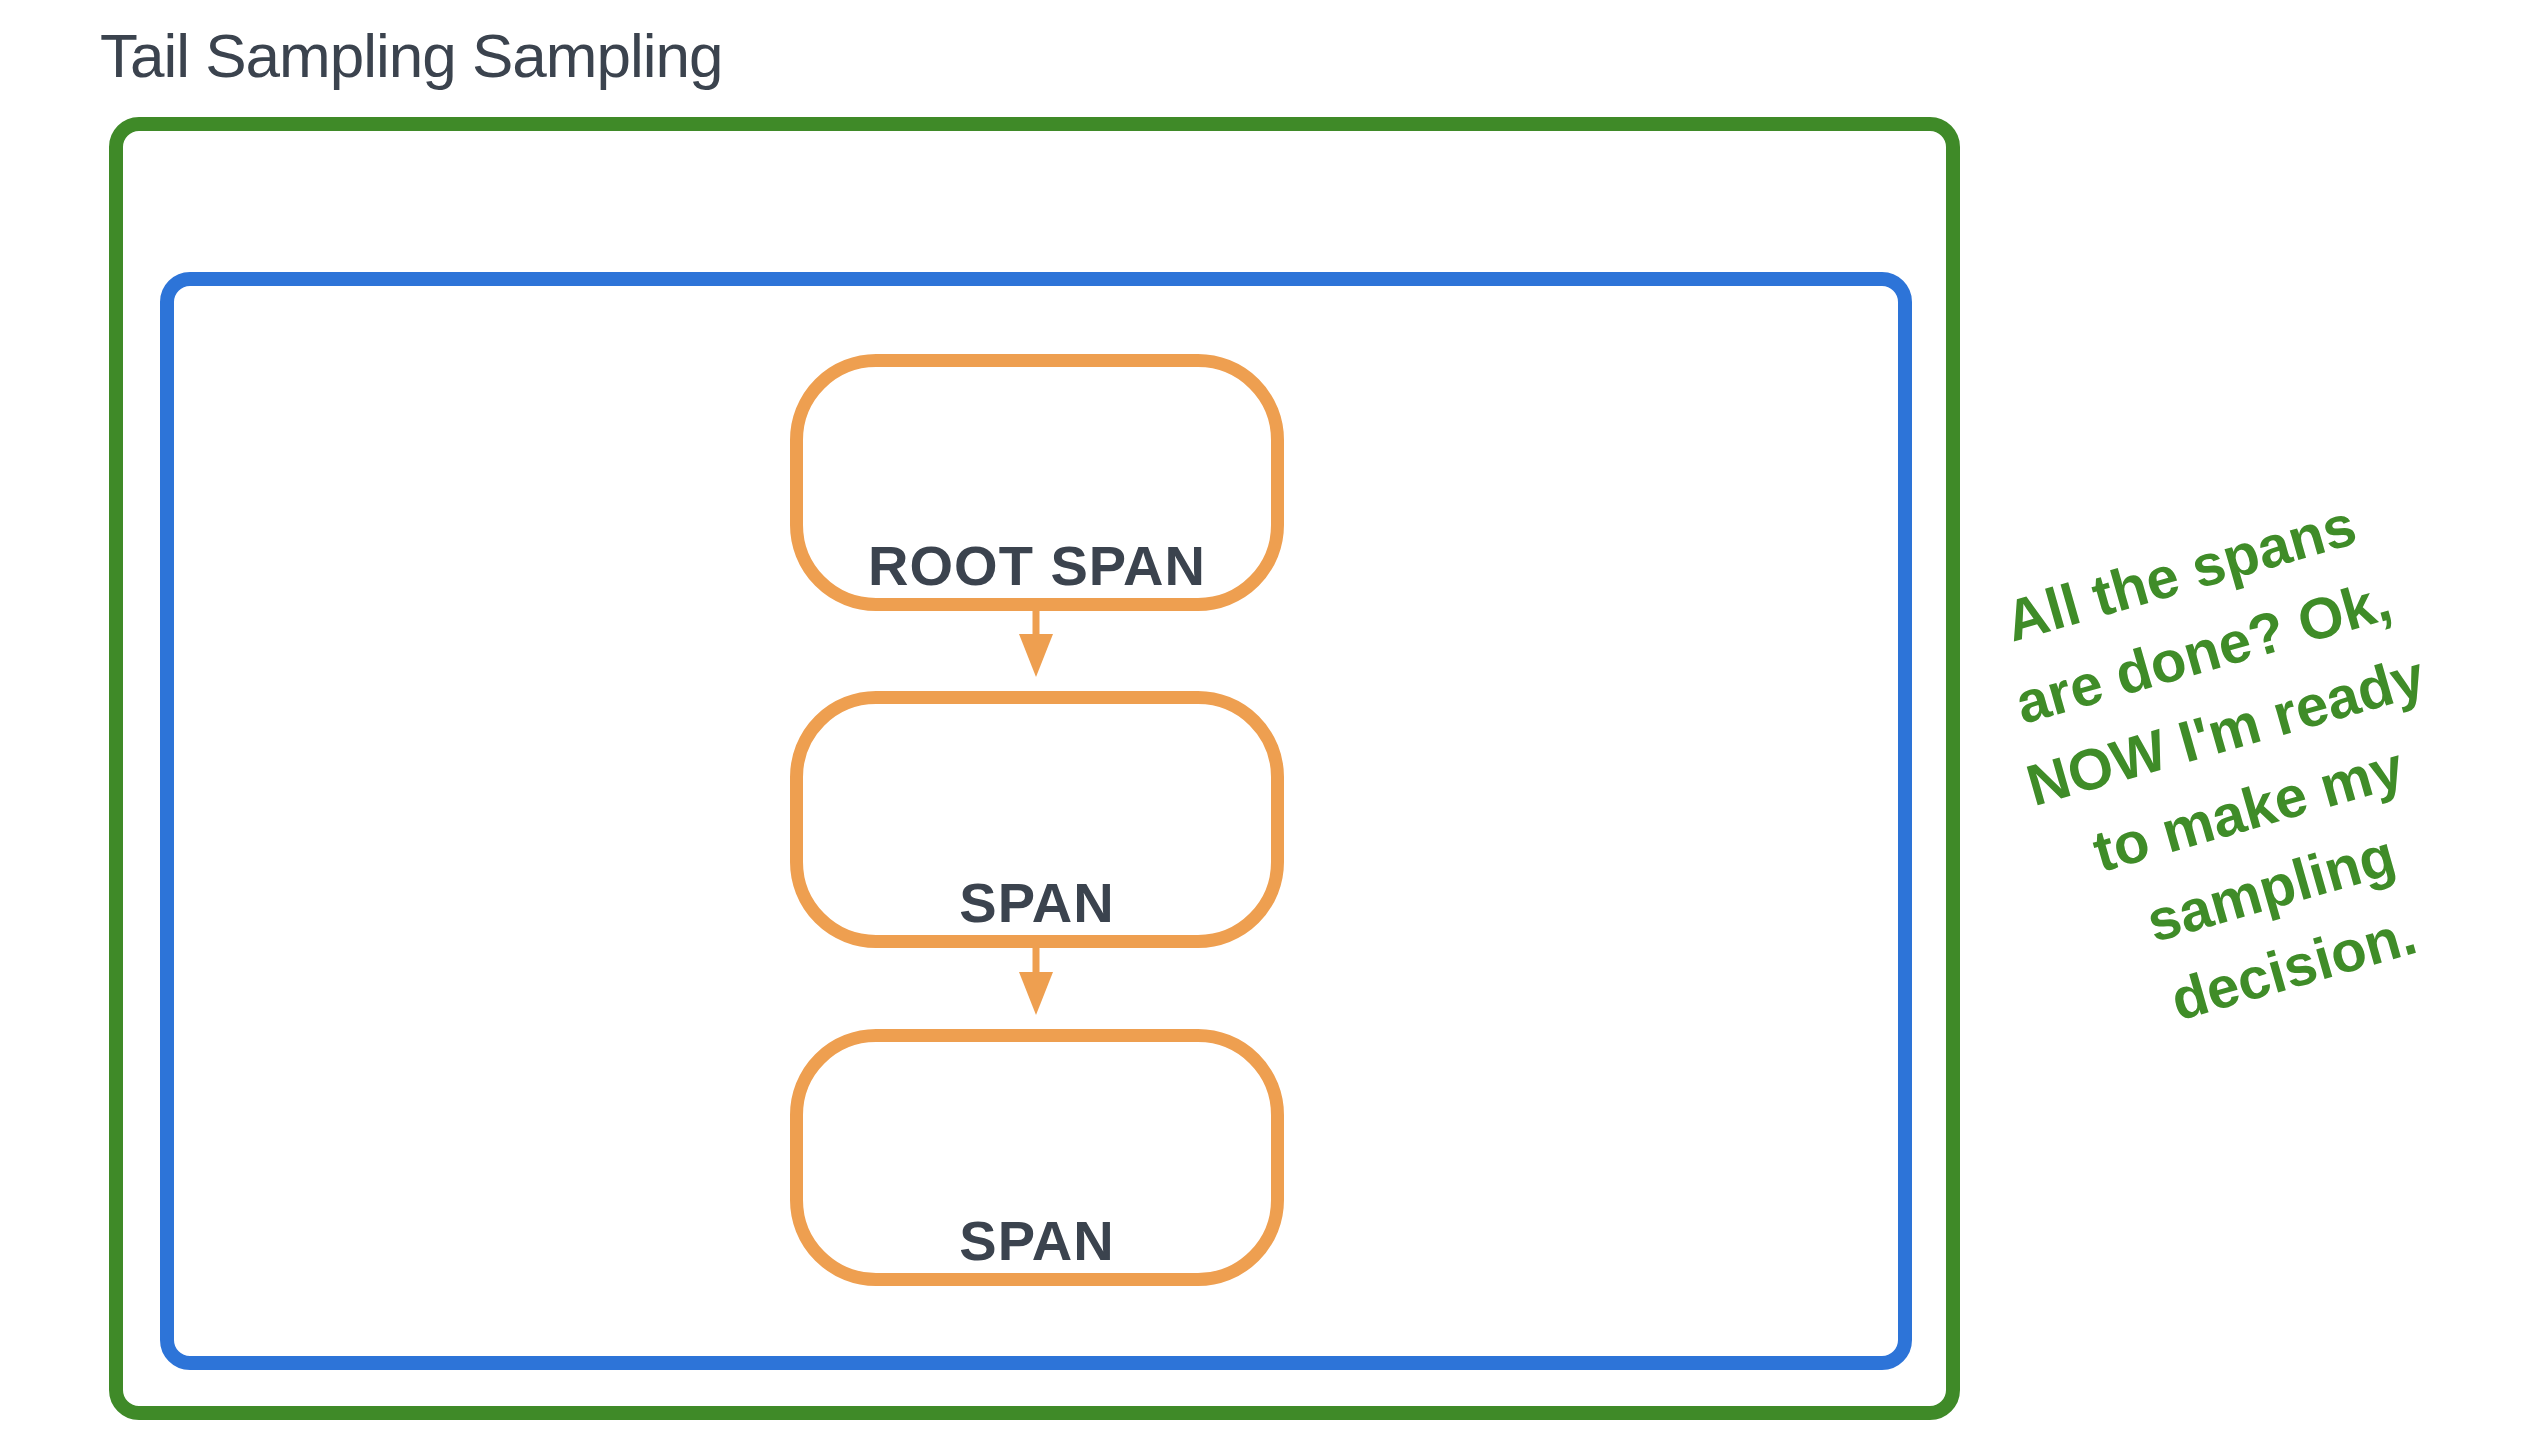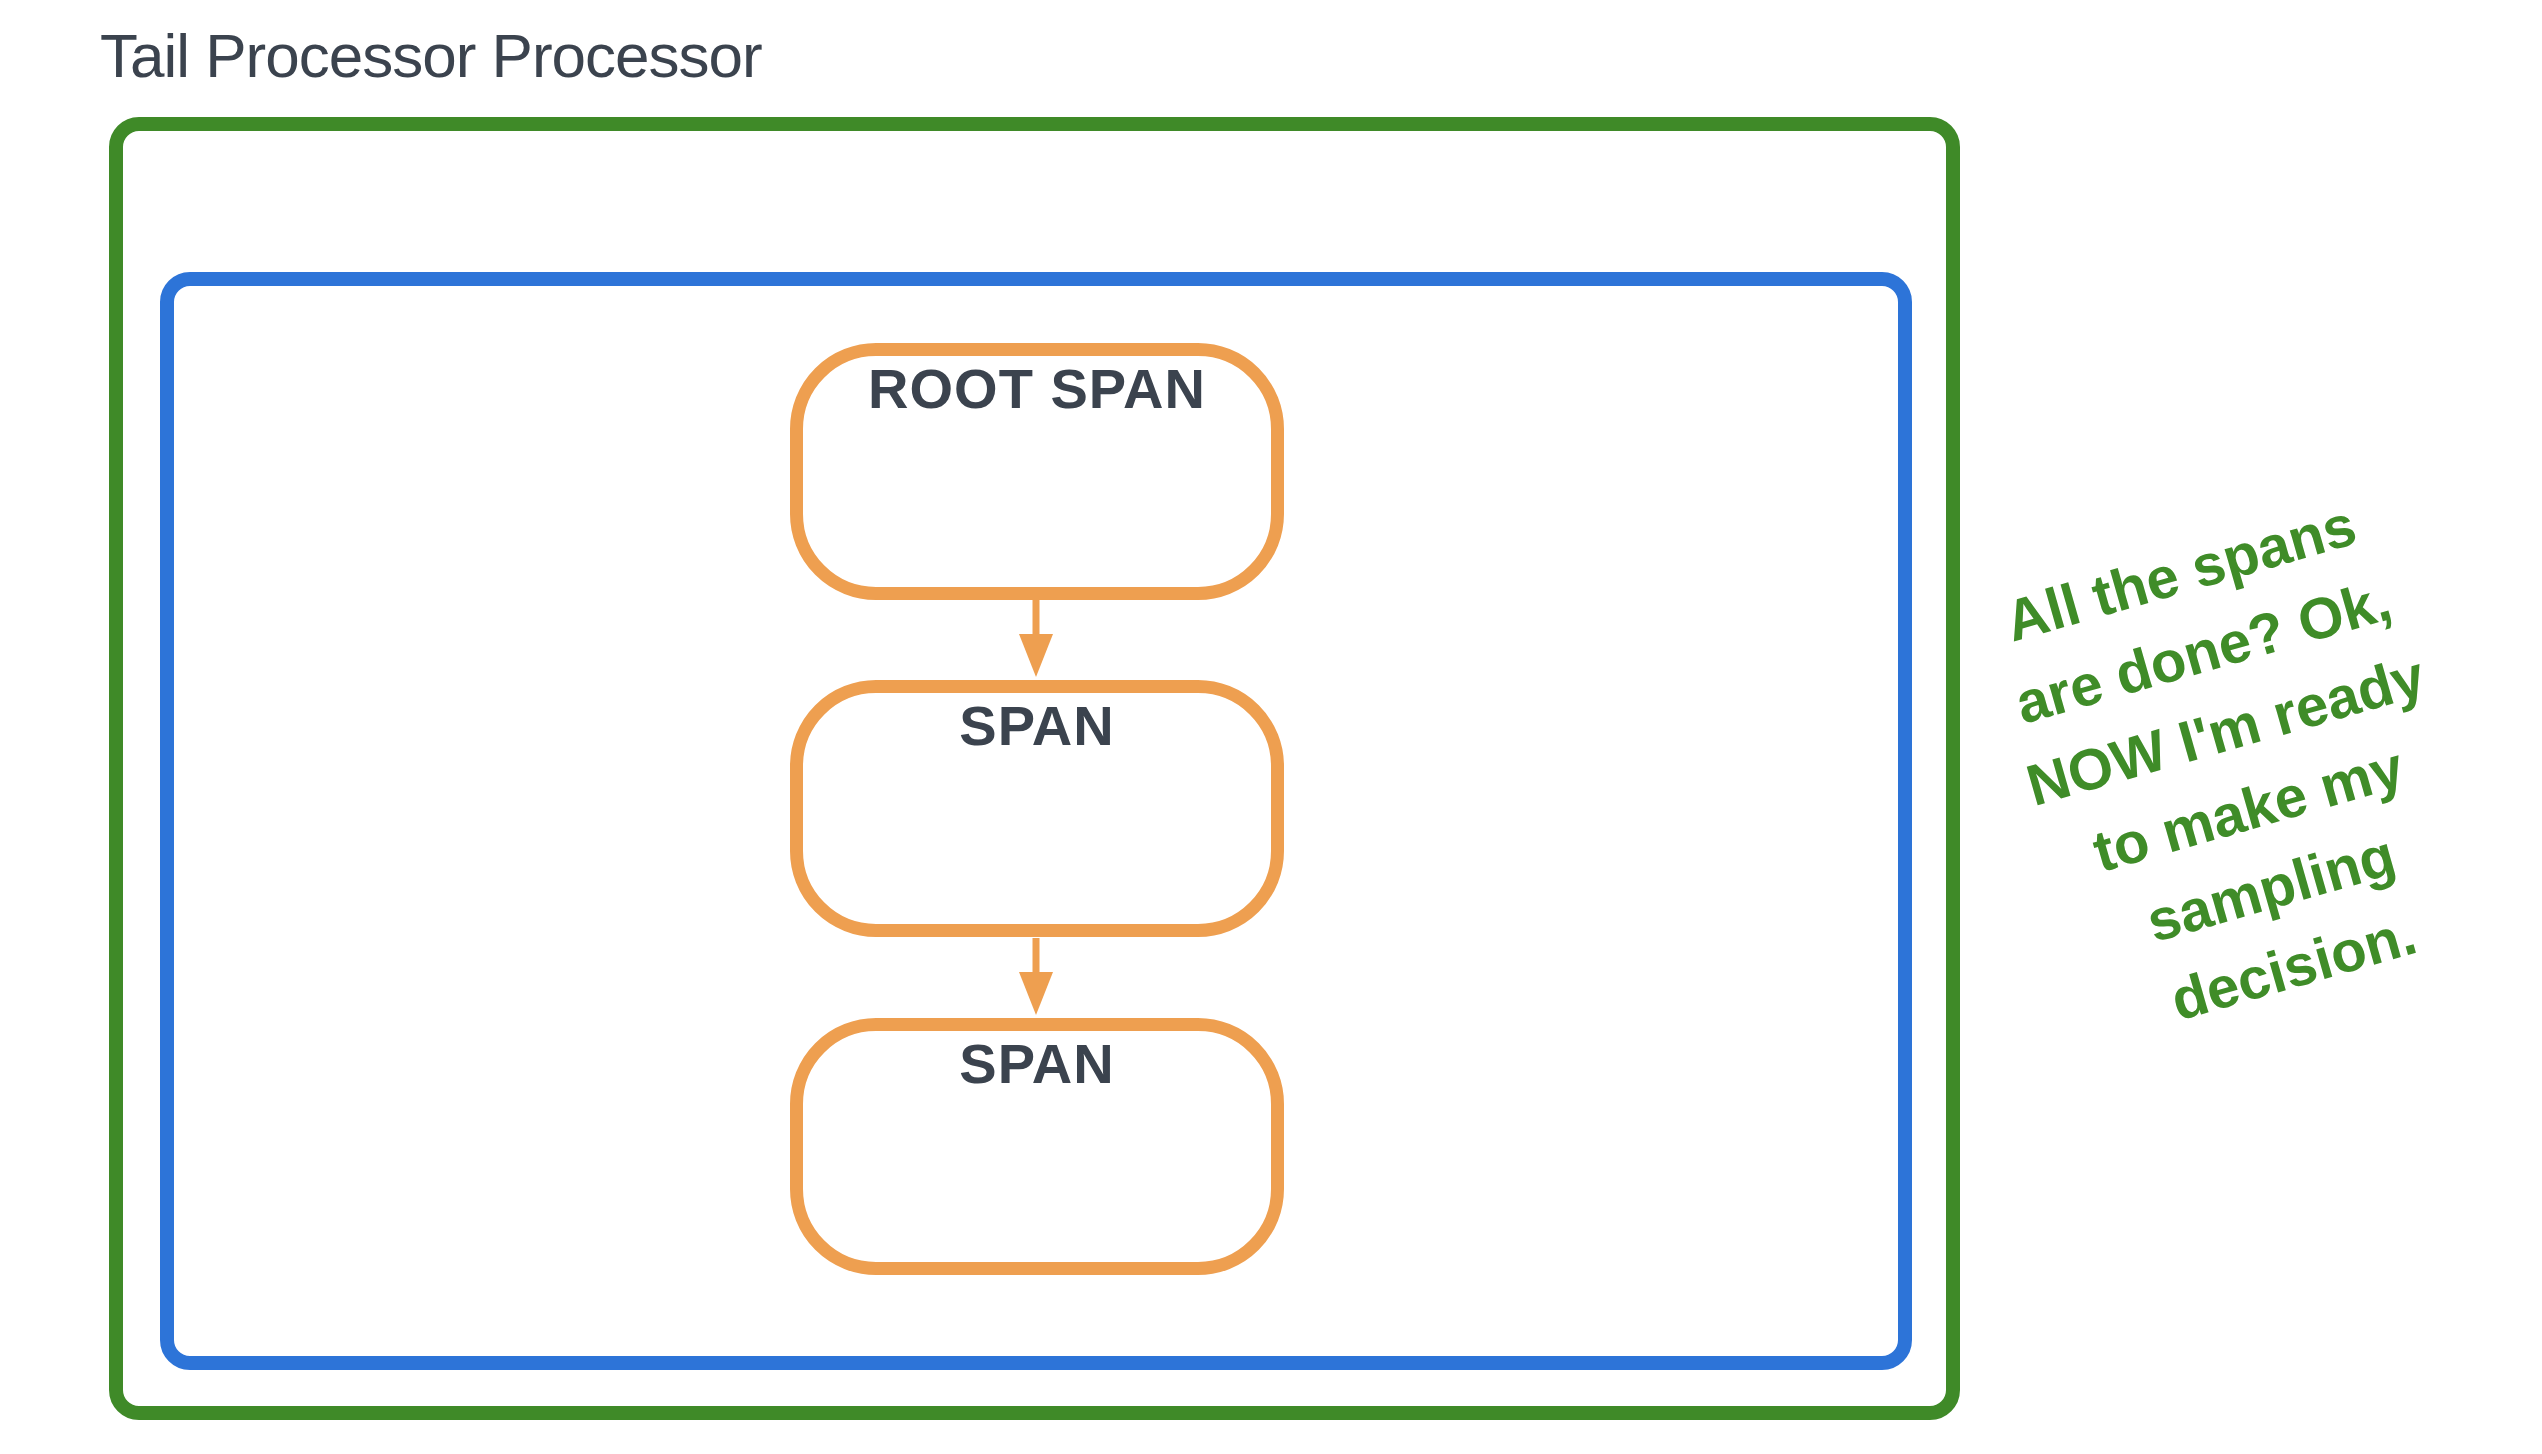--- a/index.html
+++ b/index.html
@@ -60,22 +60,23 @@
   .span-node {
     position: absolute;
     left: 790px;
     width: 494px;
     height: 257px;
     box-sizing: border-box;
     border: 13px solid var(--span-border, #ee9f50);
     border-radius: 86px;
     background: #ffffff;
     display: flex;
-    align-items: flex-start;
+    align-items: flex-end;
     justify-content: center;
+    margin-top: 11px;
   }
   .span-node .span-label {
     font-size: 56px;
     font-weight: bold;
     color: var(--text-dark, #3b434e);
     letter-spacing: 1px;
     white-space: nowrap;
   }
   .node-root { top: 343px; }
   .node-span2 { top: 680px; }
@@ -108,21 +109,21 @@
     font-weight: bold;
     line-height: 82px;
     white-space: nowrap;
   }
 </style>
 </head>
 <body>
 
 <div class="canvas">
 
-  <div class="diagram-title">Tail Processor Processor</div>
+  <div class="diagram-title">Tail Sampling Sampling</div>
 
   <div class="outer-box"></div>
 
 
   <div class="inner-box"></div>
 
   <div class="span-node node-root">
     <span class="span-label">ROOT SPAN</span>
   </div>
 

